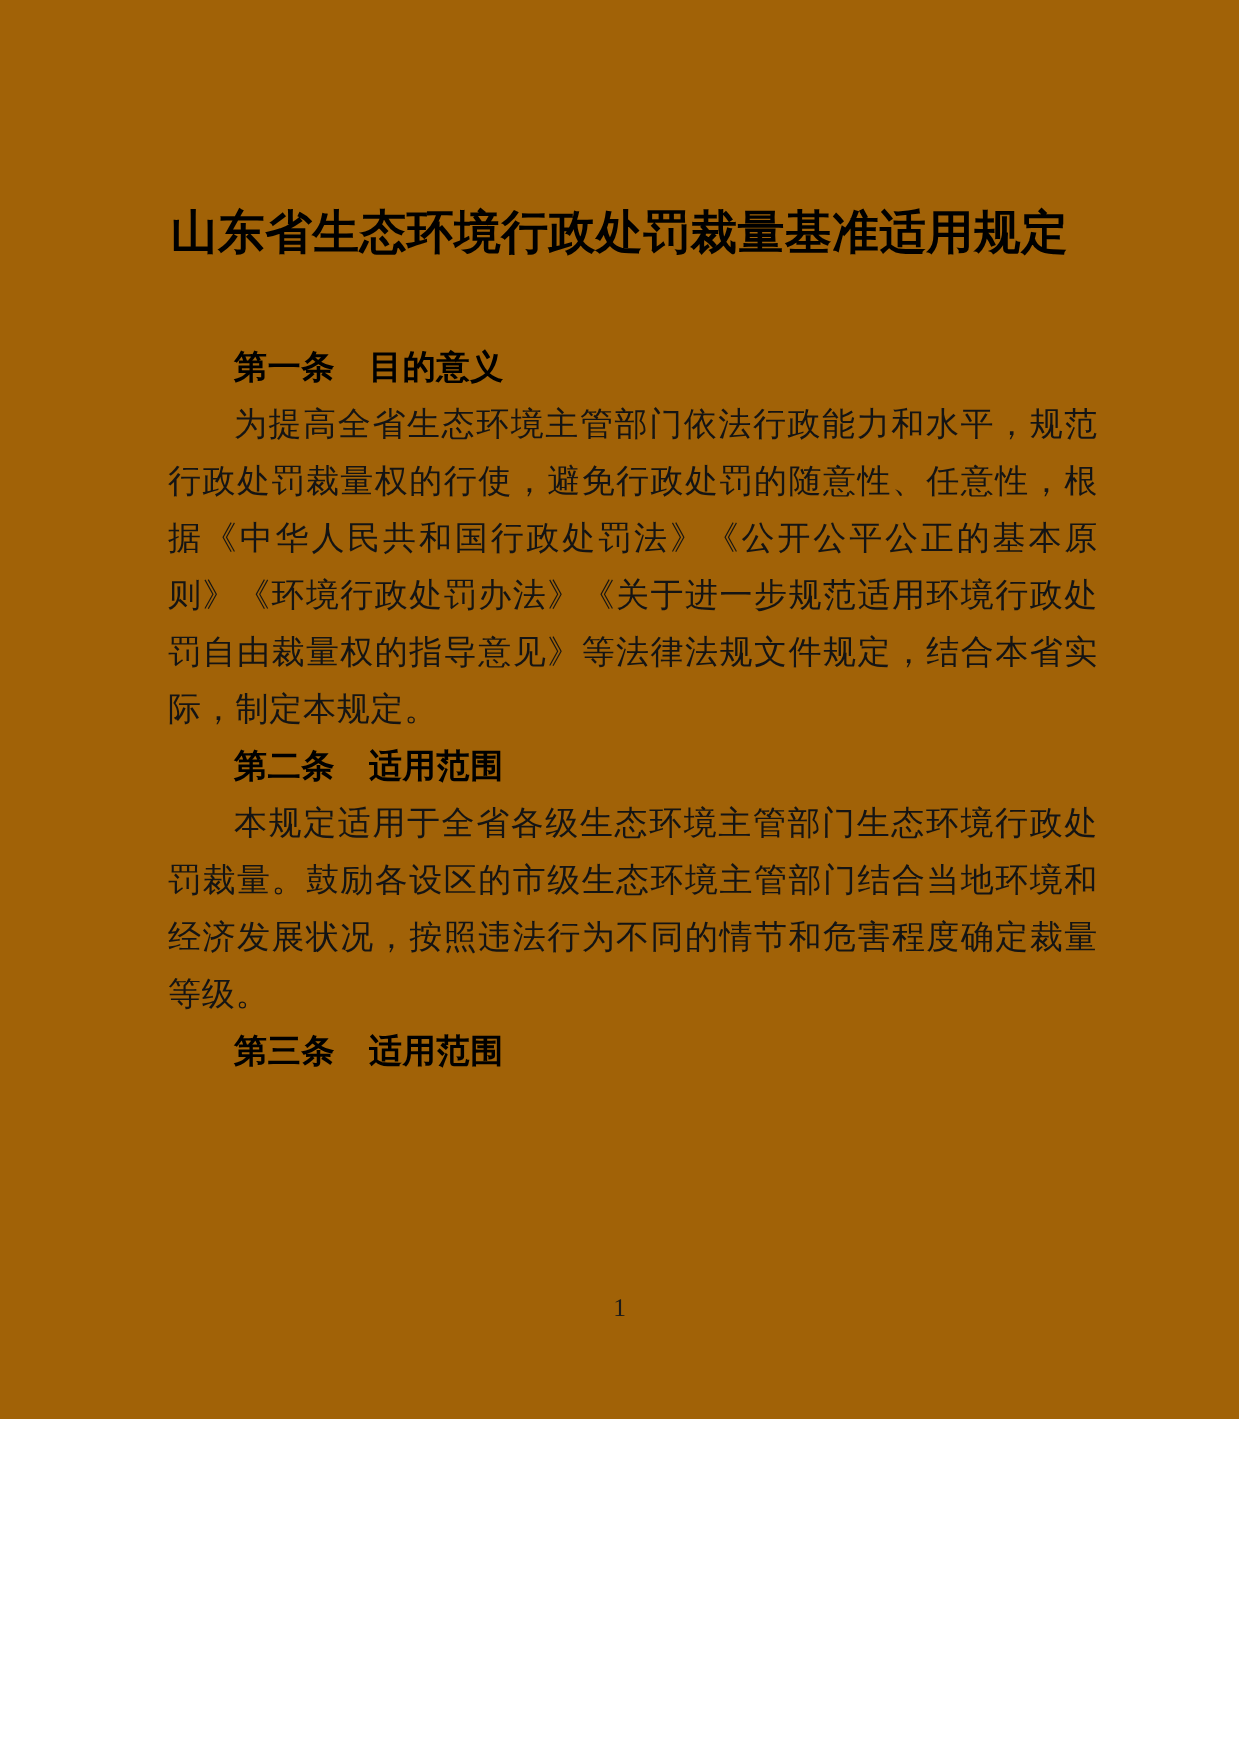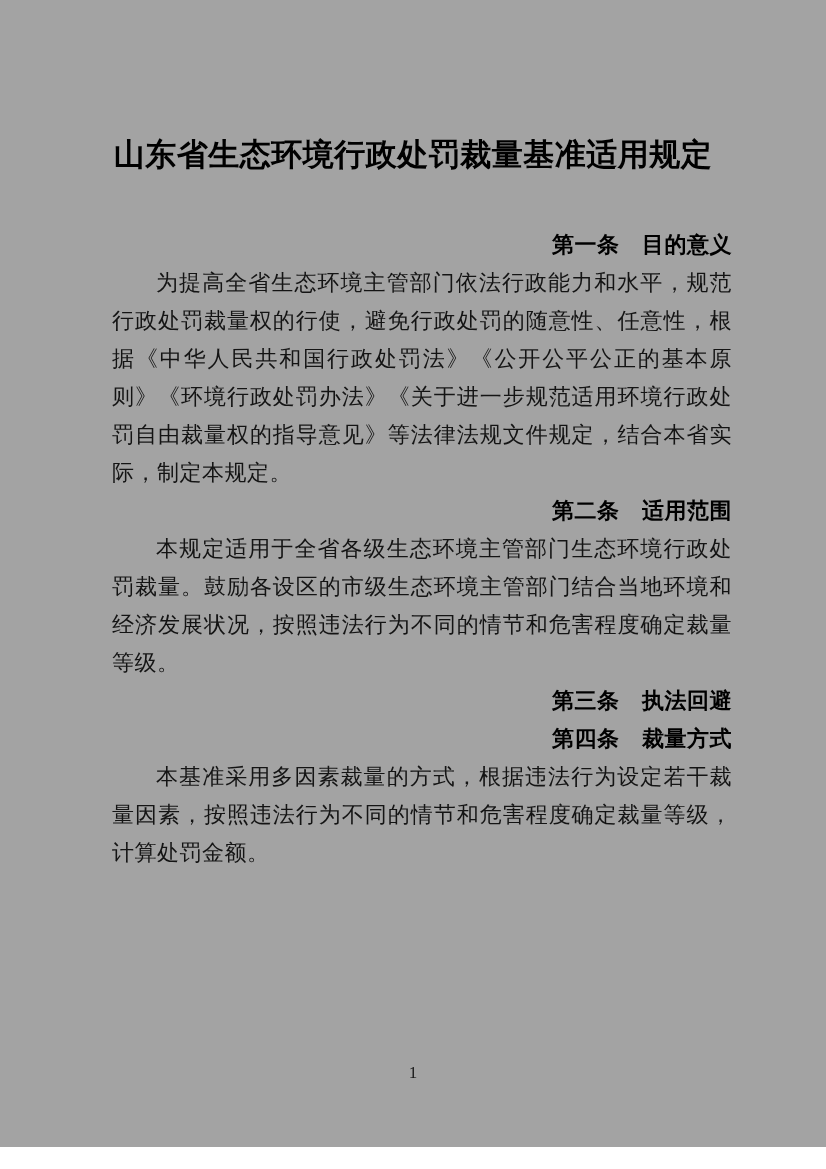--- a/index.html
+++ b/index.html
@@ -1,20 +1,20 @@
 <!DOCTYPE html>
 <html><head>
 <meta charset="utf-8">
 <style>
   html, body { margin: 0; padding: 0; background: #ffffff; }
   .page {
     position: relative;
     width: 826px;
-    height: 1147px;
-    background: #a3a3a3;
+    height: 946px;
+    background: #a16207;
     color: #141414;
     font-family: "Liberation Serif", serif;
     overflow: hidden;
   }
   .doc-title {
     margin: 0;
     padding-top: 134px;
     text-align: center;
     font-family: "Liberation Sans", sans-serif;
     font-weight: bold;
@@ -30,21 +30,21 @@
     font-size: 22px;
     line-height: 38px;
     text-align: justify;
     letter-spacing: 0.5px;
   }
   .section-heading {
     font-family: "Liberation Sans", sans-serif;
     font-weight: bold;
     font-size: 22px;
     text-indent: 2em;
-    text-align: right;
+    text-align: left;
     color: #000000;
   }
   .section-body {
     text-indent: 2em;
   }
   .page-number {
     position: absolute;
     left: 0;
     bottom: 64px;
     width: 100%;
@@ -66,25 +66,21 @@
       <div class="section-heading">第一条　目的意义</div>
       <div class="section-body">为提高全省生态环境主管部门依法行政能力和水平，规范行政处罚裁量权的行使，避免行政处罚的随意性、任意性，根据《中华人民共和国行政处罚法》《公开公平公正的基本原则》《环境行政处罚办法》《关于进一步规范适用环境行政处罚自由裁量权的指导意见》等法律法规文件规定，结合本省实际，制定本规定。</div>
     </div>
 
     <div>
       <div class="section-heading">第二条　适用范围</div>
       <div class="section-body">本规定适用于全省各级生态环境主管部门生态环境行政处罚裁量。鼓励各设区的市级生态环境主管部门结合当地环境和经济发展状况，按照违法行为不同的情节和危害程度确定裁量等级。</div>
     </div>
 
     <div>
-      <div class="section-heading">第三条　执法回避</div>
+      <div class="section-heading">第三条　适用范围</div>
     </div>
 
-    <div>
-      <div class="section-heading">第四条　裁量方式</div>
-      <div class="section-body">本基准采用多因素裁量的方式，根据违法行为设定若干裁量因素，按照违法行为不同的情节和危害程度确定裁量等级，计算处罚金额。</div>
-    </div>
 
   </div>
 
   <div class="page-number">1</div>
 
 </div>
 
 </body></html>

